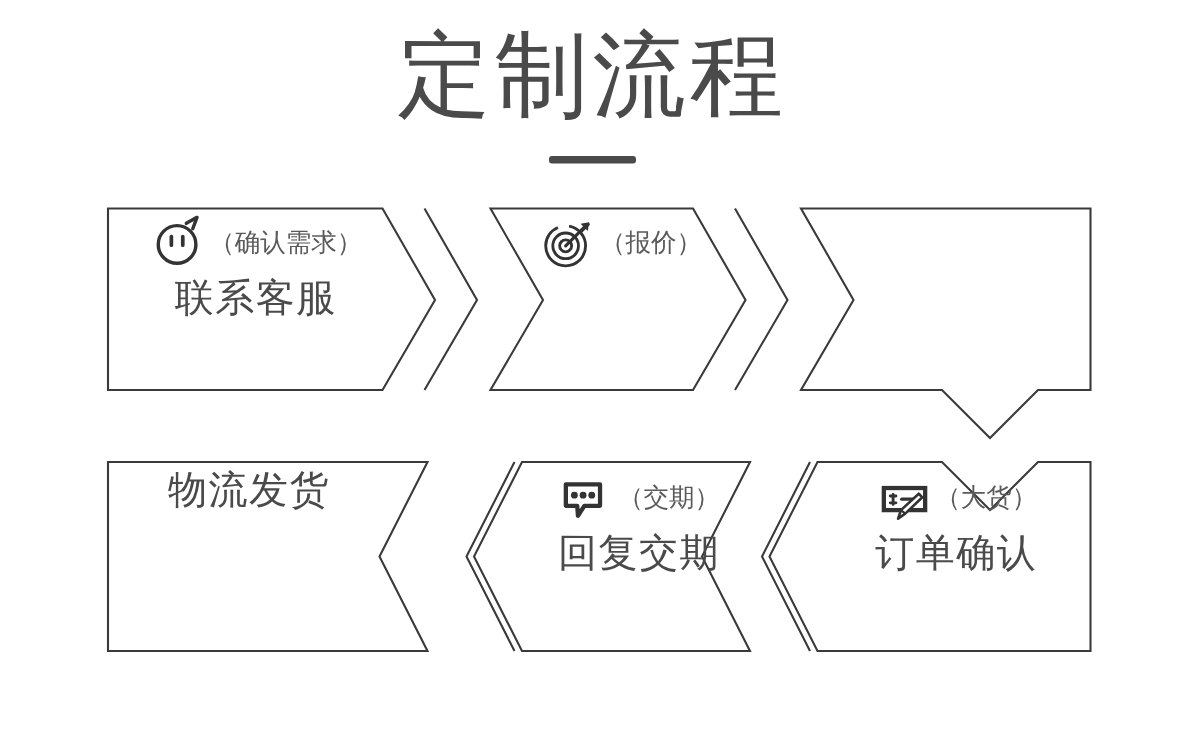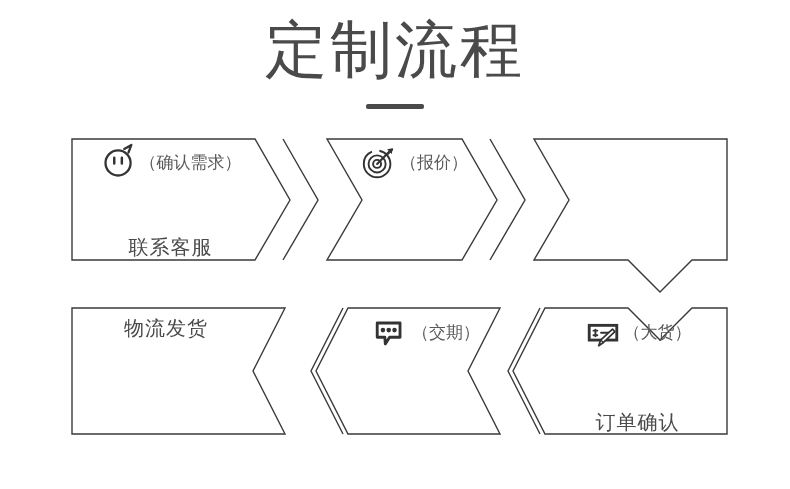--- a/index.html
+++ b/index.html
@@ -83,21 +83,21 @@
     stroke-linecap: butt;
   }
 
   
   .step {
     position: absolute;
     box-sizing: border-box;
     display: flex;
     flex-direction: column;
     align-items: center;
-    justify-content: space-between;
+    justify-content: flex-start;
   }
   .step-top {
     height: 121px;
   }
   .step-bottom {
     height: 126px;
   }
   .step-row1 {
     display: flex;
     flex-direction: row;
@@ -119,26 +119,26 @@
   }
   .step-sub {
     font-size: 17px;
     line-height: 20px;
     color: #5a5a5a;
     white-space: nowrap;
     margin-left: 2px;
     font-family: "DejaVu Sans", "Liberation Sans", sans-serif;
   }
   .step-name {
-    font-size: 20px;
+    font-size: 26px;
     line-height: 32px;
     color: #4a4a4a;
     letter-spacing: 1px;
     white-space: nowrap;
-    font-family: Liberation Sans, sans-serif;
+    font-family: Liberation Mono, monospace;
   }
 </style>
 </head>
 <body>
 
 <div id="root">
 
   <div class="header">
     <div class="page-title">定制流程</div>
     <div class="title-divider"></div>
@@ -221,20 +221,21 @@
         <span class="step-icon">
           <svg viewBox="0 0 40 40">
             <path d="M5.5 10.5 L29.5 10.5 L29.5 25.5 L18.5 25.5 L14 32.5 L13.5 25.5 L5.5 25.5 Z" fill="none" stroke="#333" stroke-width="3" stroke-linejoin="round"></path>
             <circle cx="11.5" cy="18" r="2.4" fill="#333"></circle>
             <circle cx="17.6" cy="18" r="2.4" fill="#333"></circle>
             <circle cx="23.7" cy="18" r="2.4" fill="#333"></circle>
           </svg>
         </span>
         <span class="step-sub">（交期）</span>
       </div>
+      <div class="step-name">回复交期</div>
     </div>
 
     <div class="step step-bottom" style="left:80px; top:312px; width:172px;">
       <div class="step-name">物流发货</div>
     </div>
 
   </div>
 </div>
 
 </body></html>

